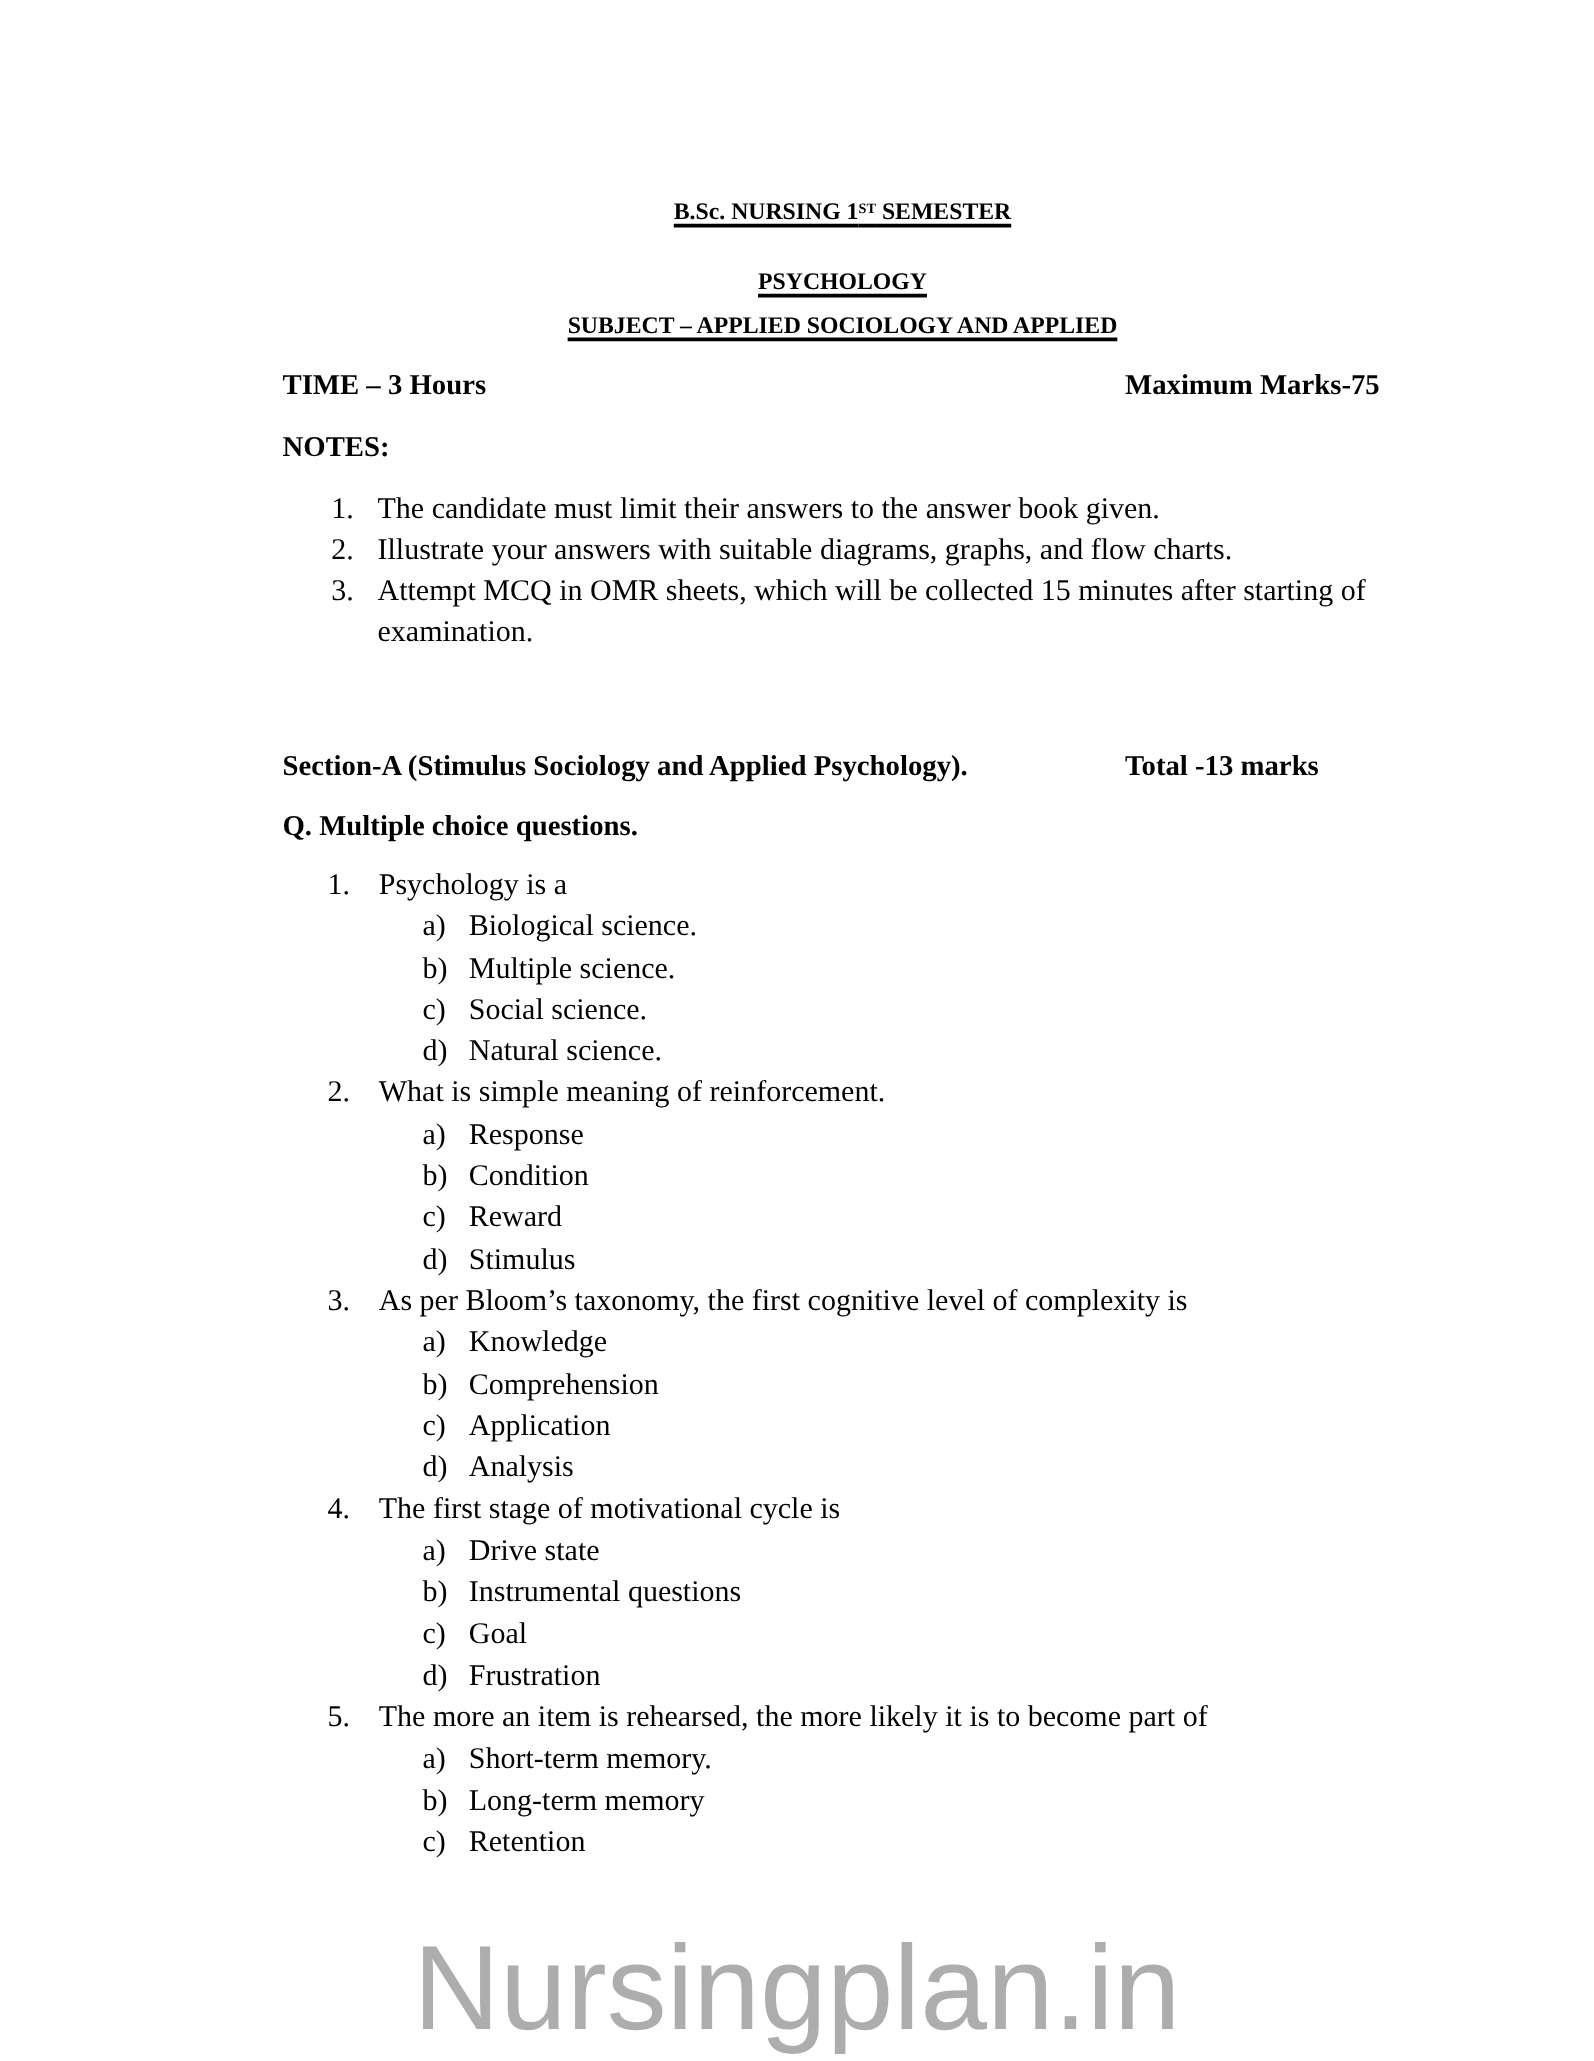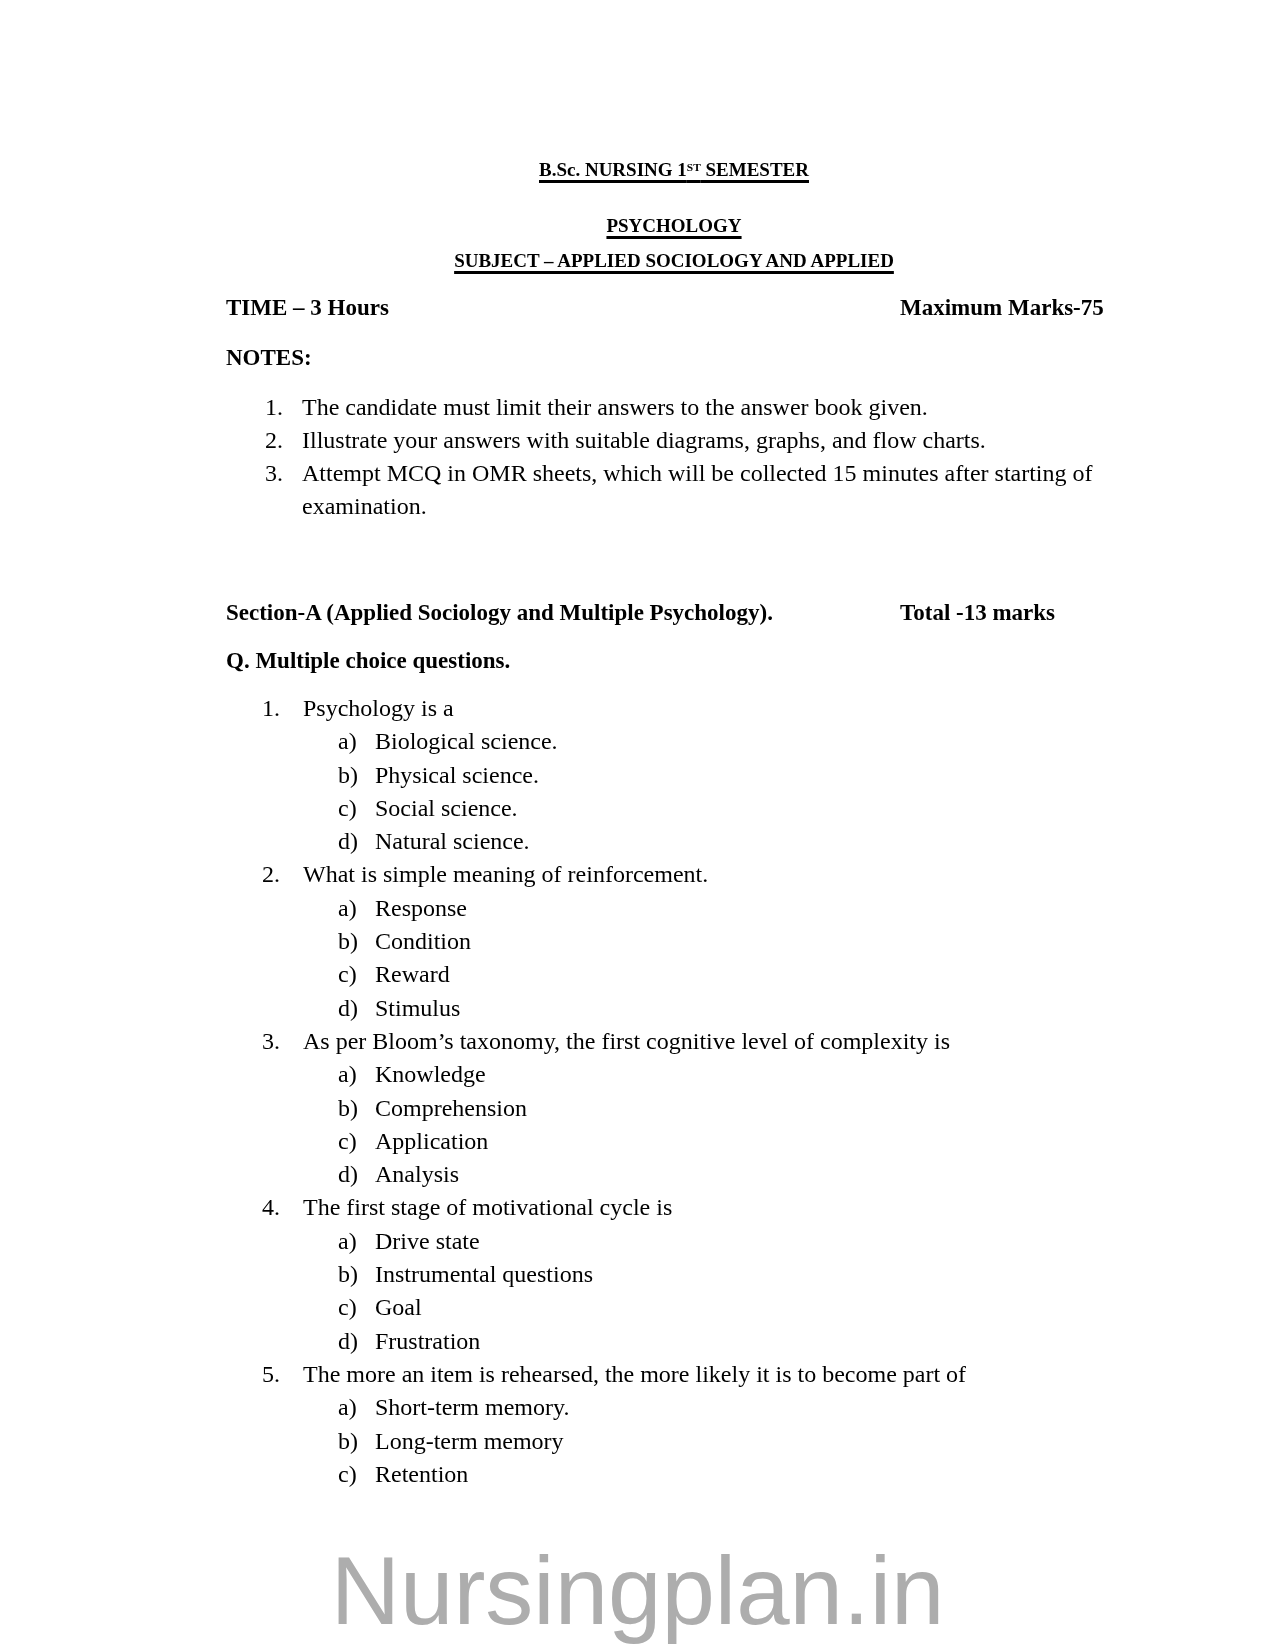--- a/index.html
+++ b/index.html
@@ -110,39 +110,39 @@
         <span class="note-num">2.</span>
         <span class="note-text">Illustrate your answers with suitable diagrams, graphs, and flow charts.</span>
       </div>
       <div class="note-item">
         <span class="note-num">3.</span>
         <span class="note-text">Attempt MCQ in OMR sheets, which will be collected 15 minutes after starting of examination.</span>
       </div>
     </div>
 
     <div class="heading-line section-row">
-      <span>Section-A (Applied Sociology and Multiple Psychology).</span>
+      <span>Section-A (Stimulus Sociology and Applied Psychology).</span>
       <span class="right-col">Total -13 marks</span>
     </div>
 
     <div class="heading-line q-heading">Q. Multiple choice questions.</div>
 
     <div class="mcq">
 
       <div class="q-row">
         <span class="q-num">1.</span>
         <span class="q-text">Psychology is a</span>
       </div>
       <div class="opt-row">
         <span class="opt-letter">a)</span>
         <span class="opt-text">Biological science.</span>
       </div>
       <div class="opt-row">
         <span class="opt-letter">b)</span>
-        <span class="opt-text">Physical science.</span>
+        <span class="opt-text">Multiple science.</span>
       </div>
       <div class="opt-row">
         <span class="opt-letter">c)</span>
         <span class="opt-text">Social science.</span>
       </div>
       <div class="opt-row">
         <span class="opt-letter">d)</span>
         <span class="opt-text">Natural science.</span>
       </div>
 

